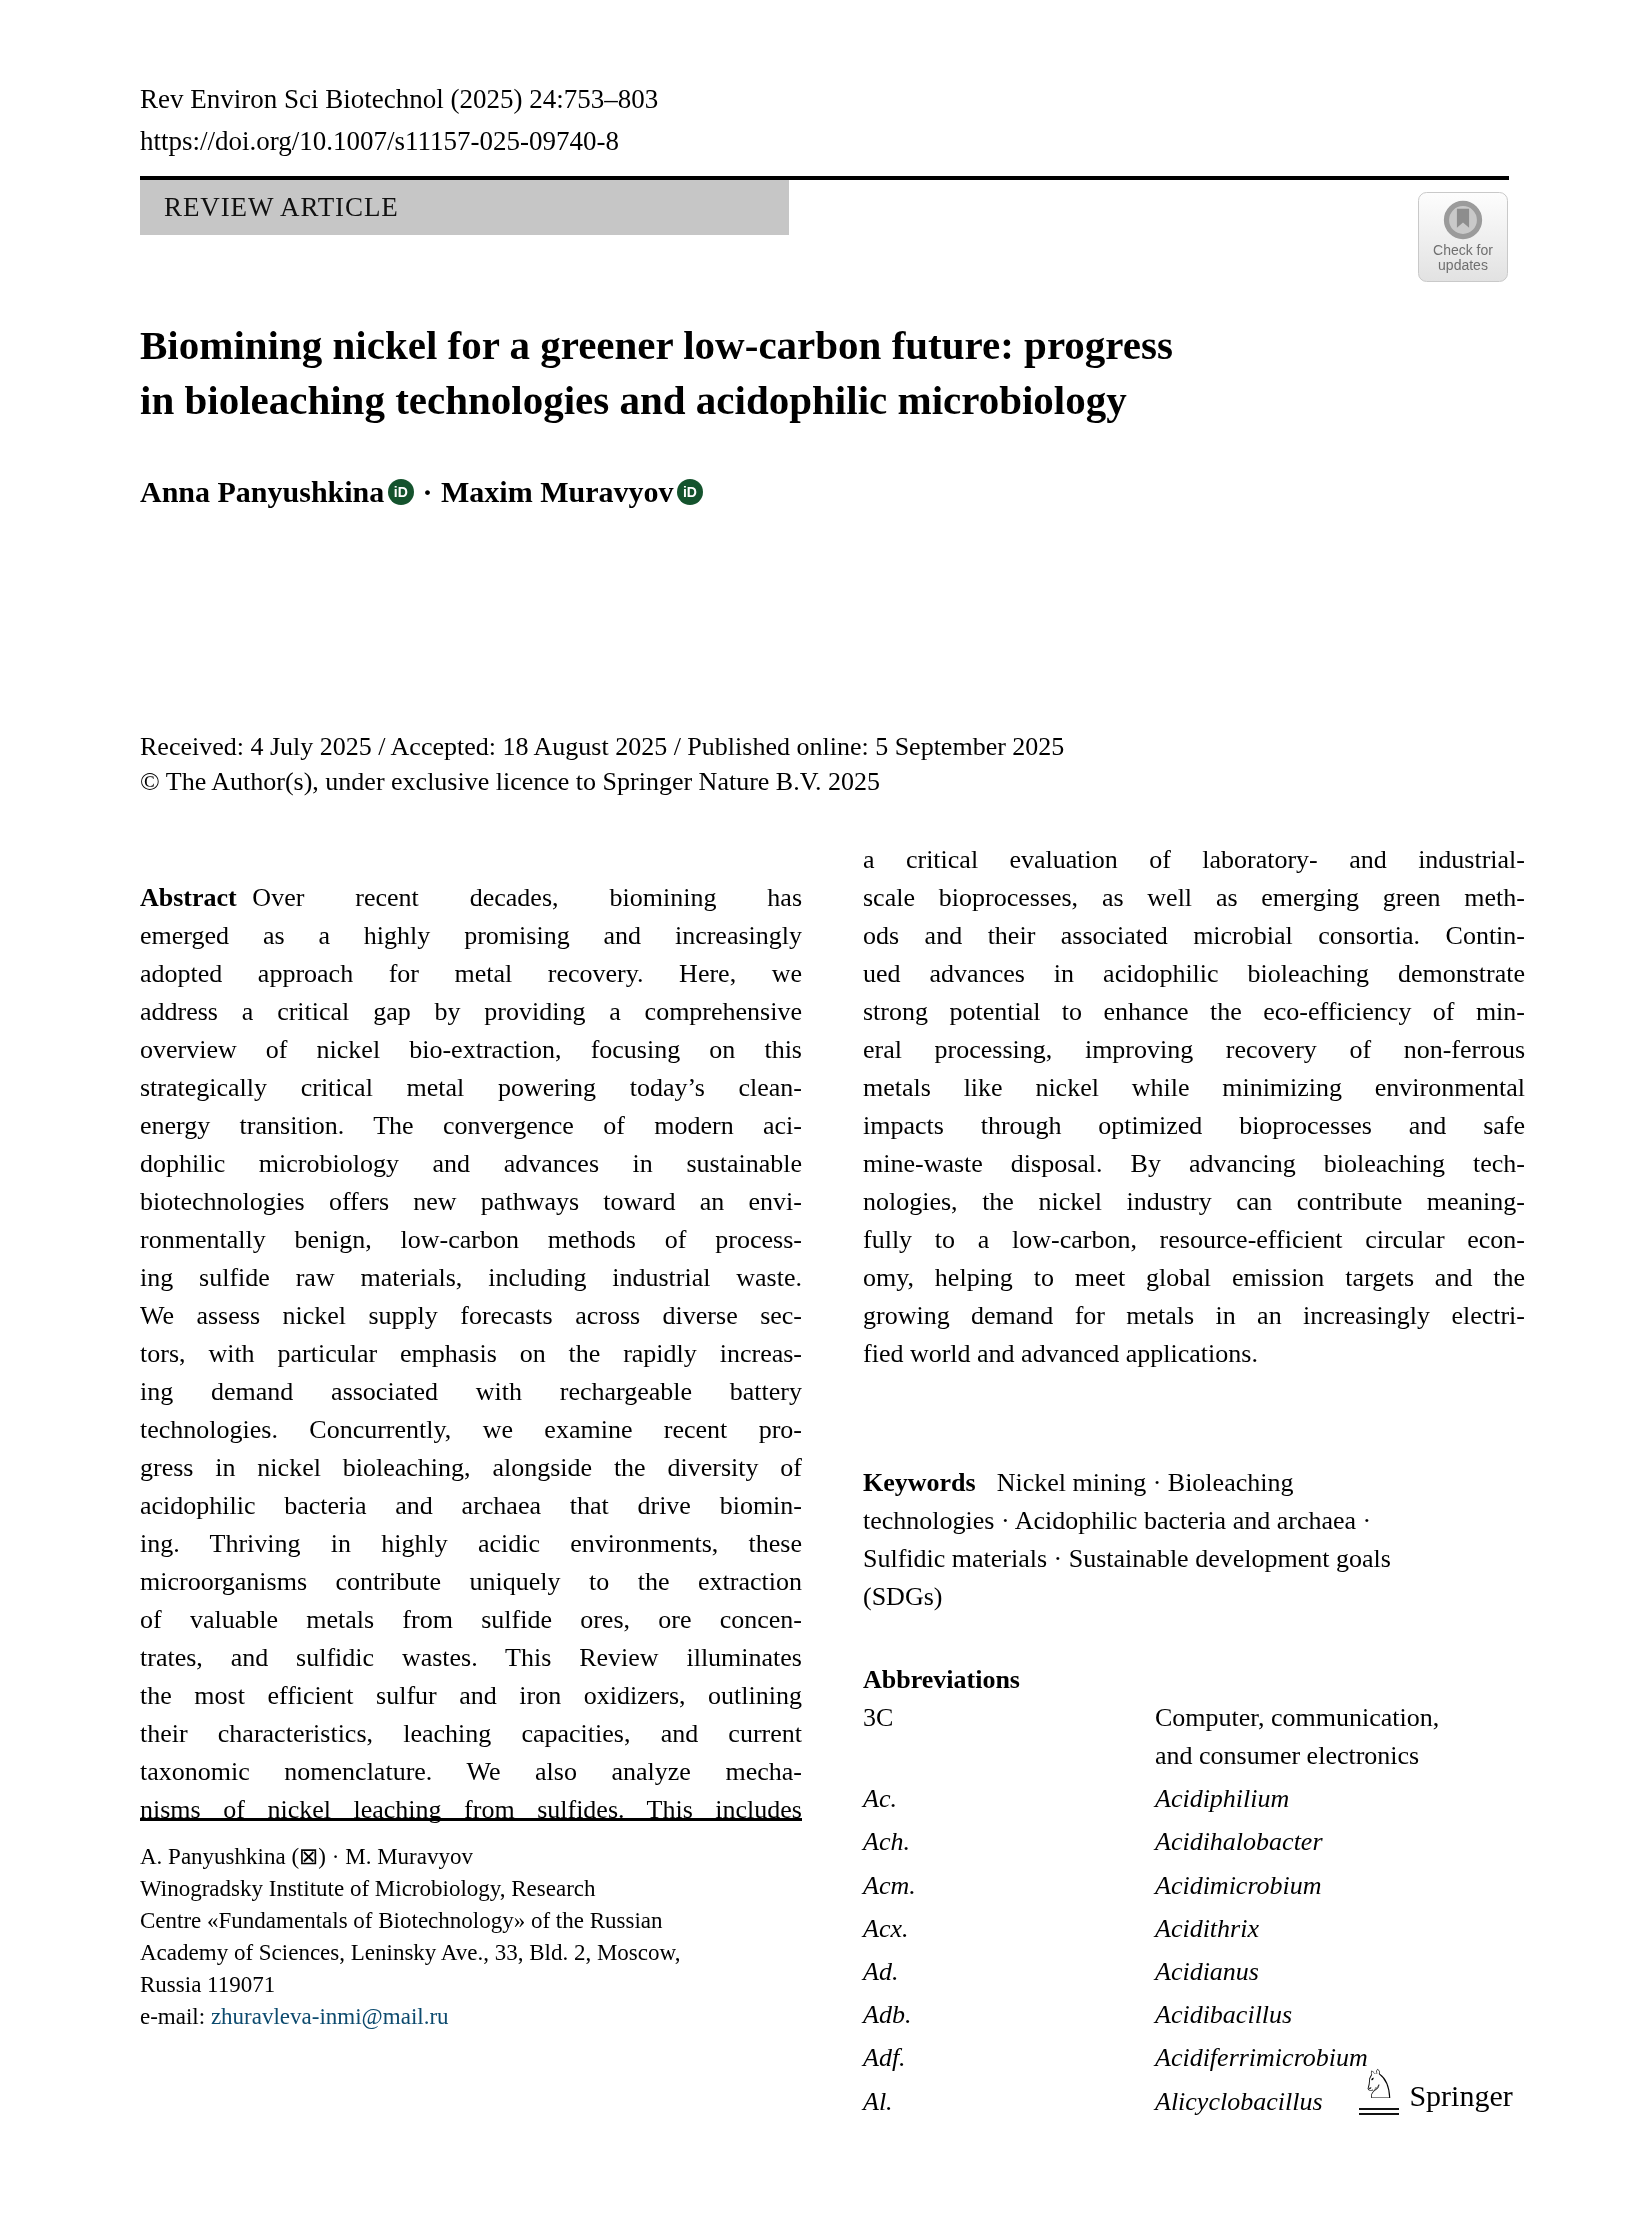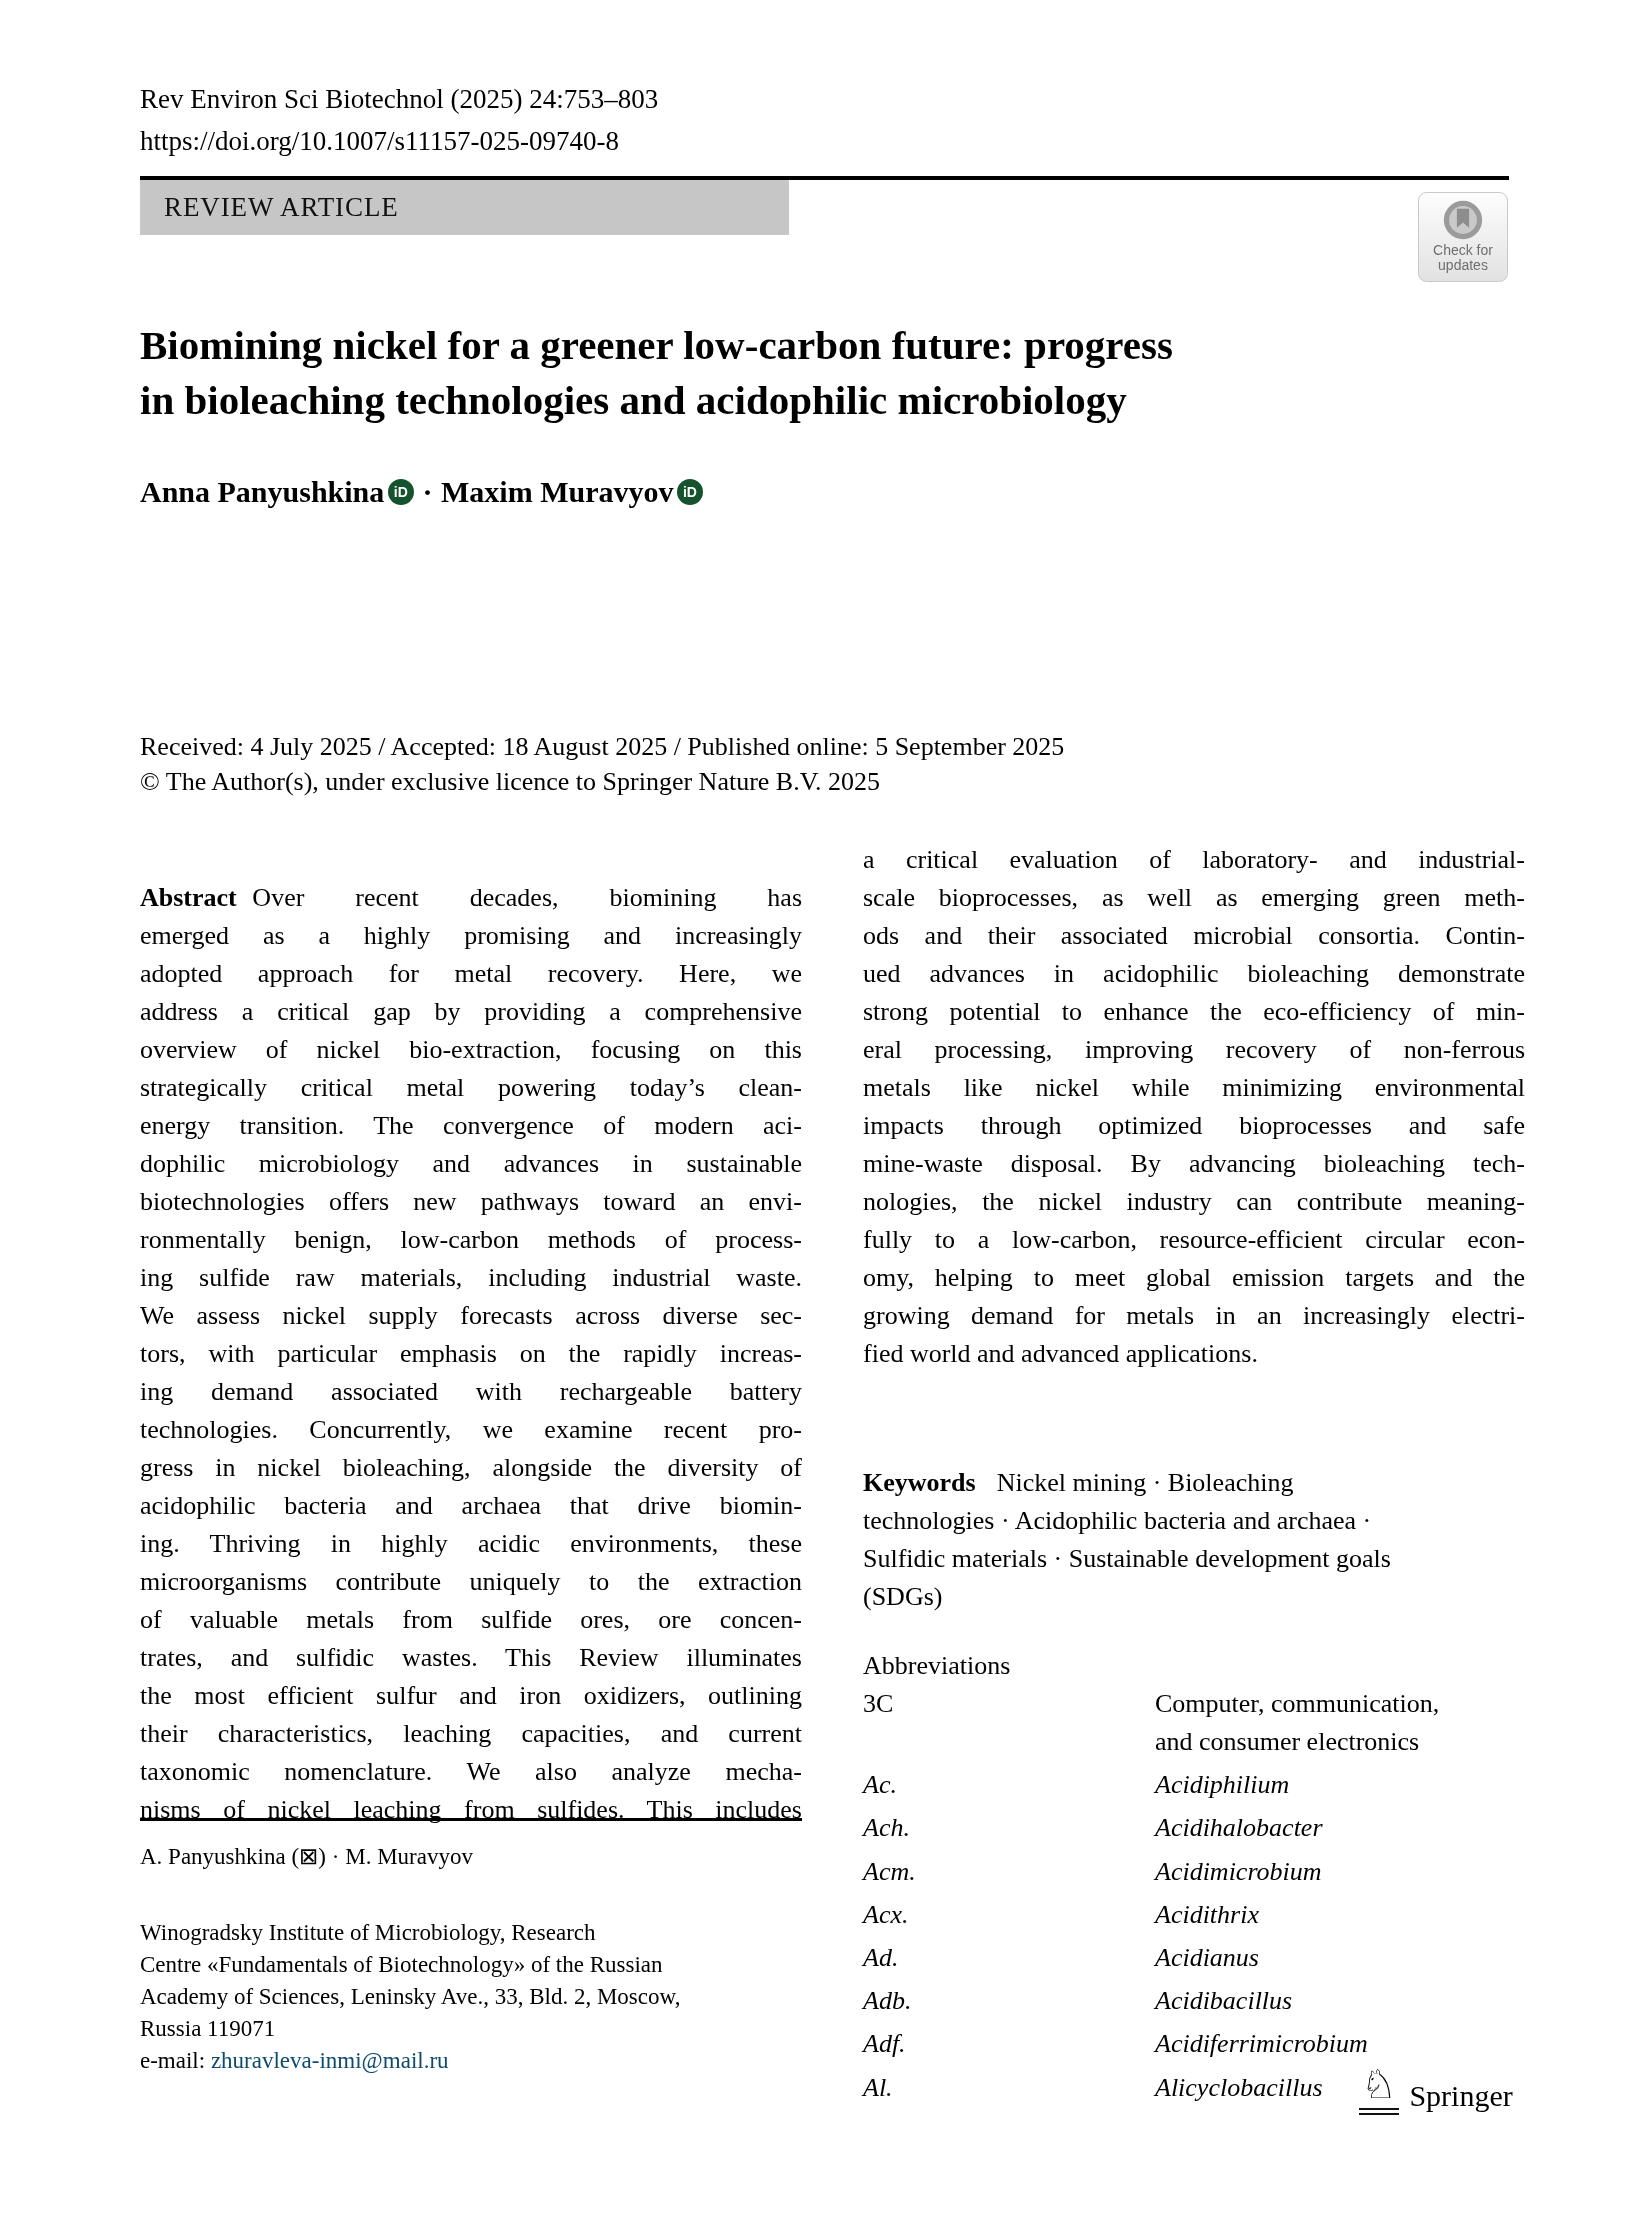--- a/index.html
+++ b/index.html
@@ -51,21 +51,21 @@
   #dates-block{left:140px;top:729px;font-size:26px;line-height:35px;}
 
   
   .bodytext{font-size:26px;line-height:38px;}
   .hardlines{white-space:pre-line;text-align:justify;text-align-last:justify;}
   .hardlines-plain{white-space:pre-line;text-align:justify;}
   #col-left{left:140px;top:841px;width:662px;}
   #col-right{left:863px;top:841px;width:662px;}
   .lead-label{font-weight:bold;margin-right:15.6px;}
   #keywords-para{margin-top:53px;}
-  #abbrev-heading{margin-top:31px;font-weight:normal;line-height:38px;}
+  #abbrev-heading{margin-top:45px;font-weight:bold;line-height:38px;}
   #abbrev-list{margin-top:0;}
   .abbr-row{display:flex;margin-bottom:5.2px;line-height:38px;}
   .abbr-term{width:292px;flex:0 0 292px;}
   .abbr-def{white-space:pre-line;}
   .it{font-style:italic;}
 
   
   #footnote{left:140px;top:1818px;width:662px;font-size:23px;line-height:32px;}
   #footnote-rule{width:662px;height:2.6px;background:#000;margin-bottom:20px;}
   #email-line a{color:#0c4a6e;text-decoration:none;}
@@ -203,21 +203,21 @@
       <div class="abbr-row">
         <span class="abbr-term it">Al.</span>
         <span class="abbr-def it">Alicyclobacillus</span>
       </div>
     </div>
 </div>
 
 <div class="abs" id="footnote">
   <div id="footnote-rule"></div>
   <div><span>A. Panyushkina (</span><span>⊠</span><span>) · M. Muravyov</span></div>
-  <div style="white-space:pre-line;margin-top:44px;">Winogradsky Institute of Microbiology, Research
+  <div style="white-space:pre-line;">Winogradsky Institute of Microbiology, Research
 Centre «Fundamentals of Biotechnology» of the Russian
 Academy of Sciences, Leninsky Ave., 33, Bld. 2, Moscow,
 Russia 119071</div>
   <div id="email-line"><span>e-mail: </span><a href="#">zhuravleva-inmi@mail.ru</a></div>
 </div>
 
 <div class="abs" id="springer-logo">
   <span id="springer-horse">
     <span class="glyph">♘</span>
     <span class="bar"></span>

